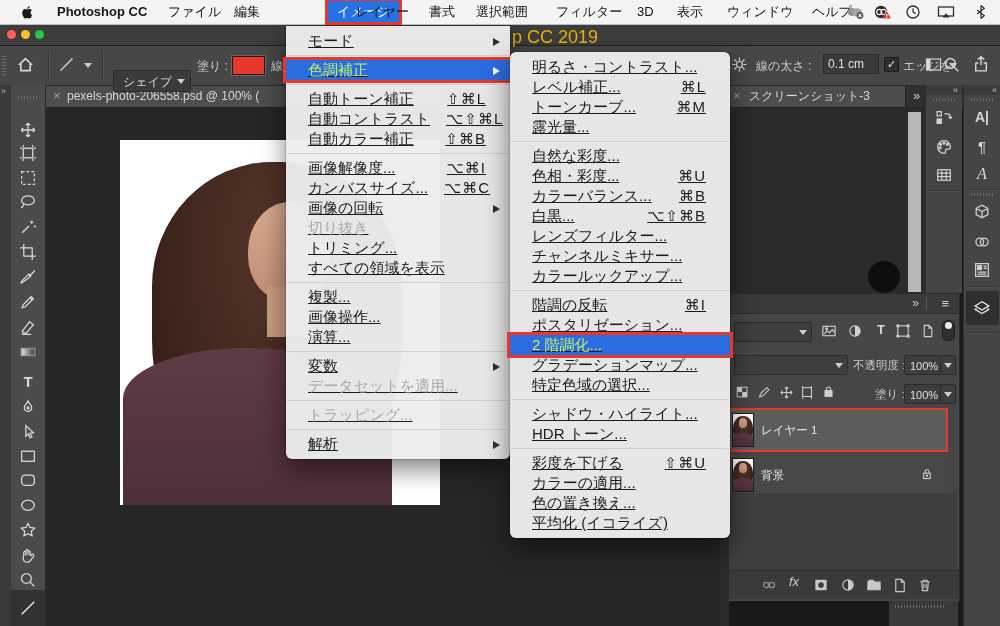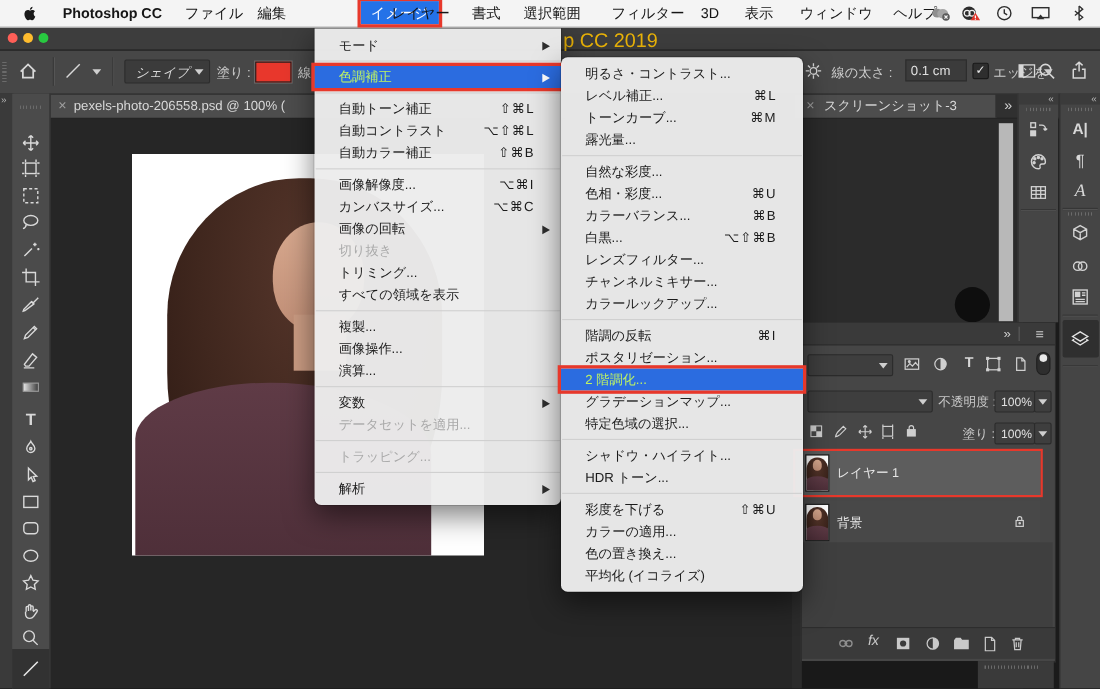--- a/index.html
+++ b/index.html
@@ -53,21 +53,21 @@
   .p-hair{position:absolute;left:10%;top:6%;width:78%;height:90%;border-radius:48% 48% 40% 40%/38% 38% 46% 46%;
           background:radial-gradient(ellipse at 52% 26%,#56362b 0%,#40271e 55%,#2c1913 100%);}
   .p-face{position:absolute;left:40%;top:17%;width:26%;height:27%;border-radius:50% 50% 46% 46%;
           background:linear-gradient(#d8a98f,#c08e76);}
   .p-neck{position:absolute;left:46%;top:40%;width:15%;height:14%;background:#cb9c83;}
   .p-shirt{position:absolute;left:1%;top:57%;width:84%;height:44%;border-radius:52% 62% 0 0/36% 46% 0 0;
            background:linear-gradient(#5f3b46,#4e2f39);}
 
   
   .menu{position:absolute;background:rgba(236,236,236,0.97);box-shadow:0 10px 26px rgba(0,0,0,.5),0 0 0 1px rgba(0,0,0,.15);
-        padding:5px 0;font-size:12px;color:#1b1b1b;z-index:60;}
+        padding:5px 0;font-size:15px;color:#1b1b1b;z-index:60;text-decoration:underline;}
   .image-menu{left:286px;top:26px;width:224px;border-radius:0 0 6px 6px;}
   .adj-menu{left:510px;top:52px;width:220px;border-radius:6px;}
   .mi{height:20px;line-height:20px;padding:0 24px 0 22px;position:relative;display:flex;white-space:nowrap;}
   .mi .lbl{flex:1;}
   .mi .sc{margin-left:16px;color:#1b1b1b;letter-spacing:1px;}
   .mi.dis .lbl{color:#a9a9a9;}
   .mi.sub::after{content:"";position:absolute;right:10px;top:6.5px;border-left:7px solid #2e2e2e;
                  border-top:4px solid transparent;border-bottom:4px solid transparent;}
   .mi.hl{background:#2b6ce0;color:#bef264;}
   .mi.hl.sub::after{border-left-color:#fff;}
@@ -252,21 +252,21 @@
         </svg>
       </div>
     <div class="opt-sep" style="left:48px;"></div>
     <div class="abs" style="left:58px;top:11px;">
         <svg viewBox="0 0 17 17" width="17" height="17" fill="none" stroke="#d8d8d8" stroke-width="1.3">
           <path d="M2.5 14.5l12-12"></path>
         </svg>
       </div>
     <span class="abs chev" style="left:84px;top:18px;"></span>
     <div class="opt-sep" style="left:102px;"></div>
-    <div class="opt-box" style="left:113px;top:9px;width:76px;height:20px;font-style:italic;">
+    <div class="opt-box" style="left:113px;top:25px;width:76px;height:20px;">
       <span class="abs" style="left:9px;top:3px;">シェイプ</span>
       <span class="chev abs" style="right:5px;top:8px;"></span>
     </div>
     <span class="opt-label" style="left:197px;">塗り :</span>
     <div class="swatch" style="left:232px;top:11px;width:31px;height:17px;background:#e8372c;"></div>
     <span class="opt-label" style="left:271px;">線 :</span>
     <div class="abs" style="left:731px;top:11px;">
         <svg viewBox="0 0 17 17" width="17" height="17" fill="none" stroke="#d8d8d8" stroke-width="1.2">
           <circle cx="8.5" cy="8.5" r="3"></circle>
           <path d="M8.5 1.5v3M8.5 12.5v3M1.5 8.5h3M12.5 8.5h3M3.5 3.5l2.1 2.1M11.4 11.4l2.1 2.1M13.5 3.5l-2.1 2.1M5.6 11.4l-2.1 2.1"></path>

